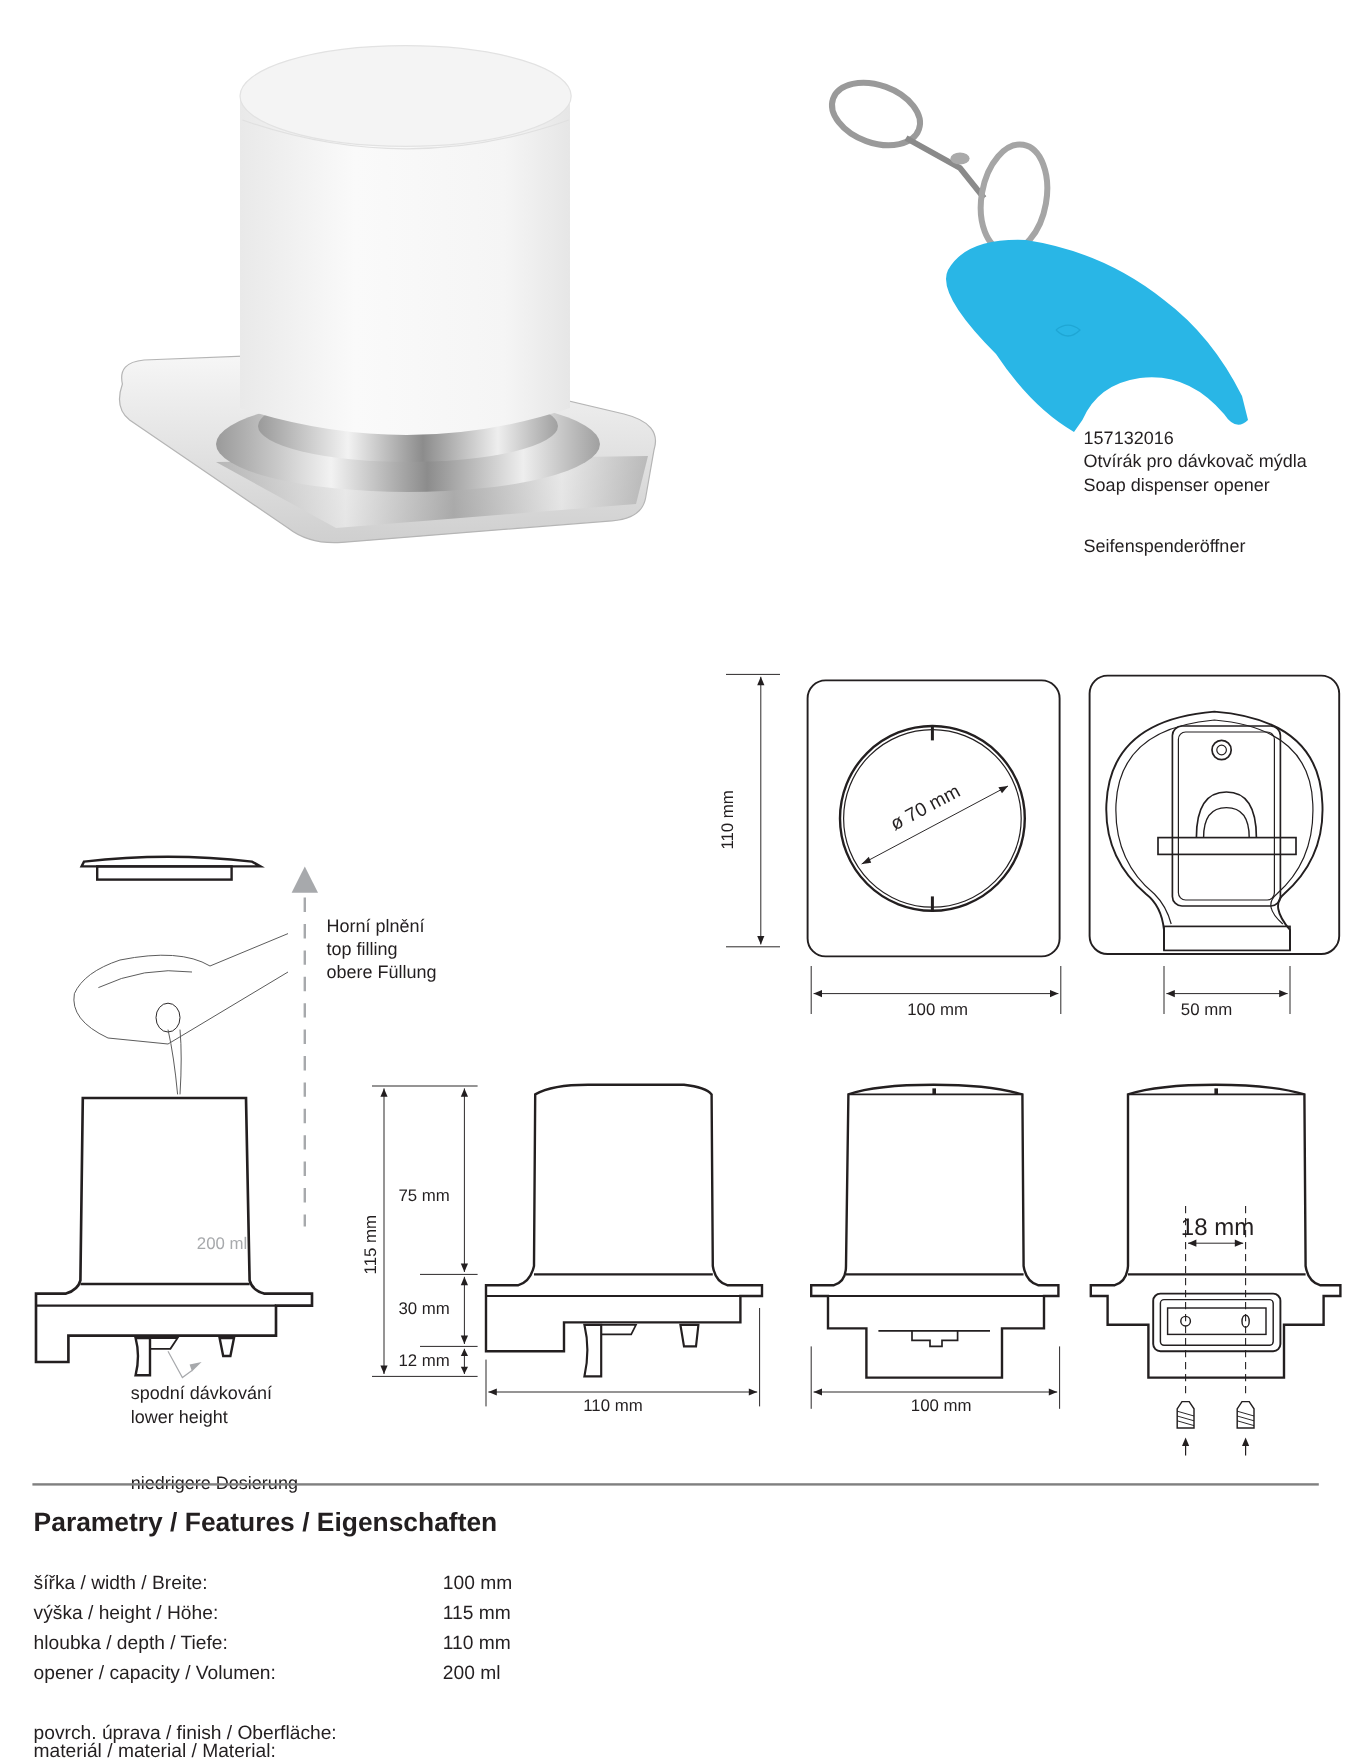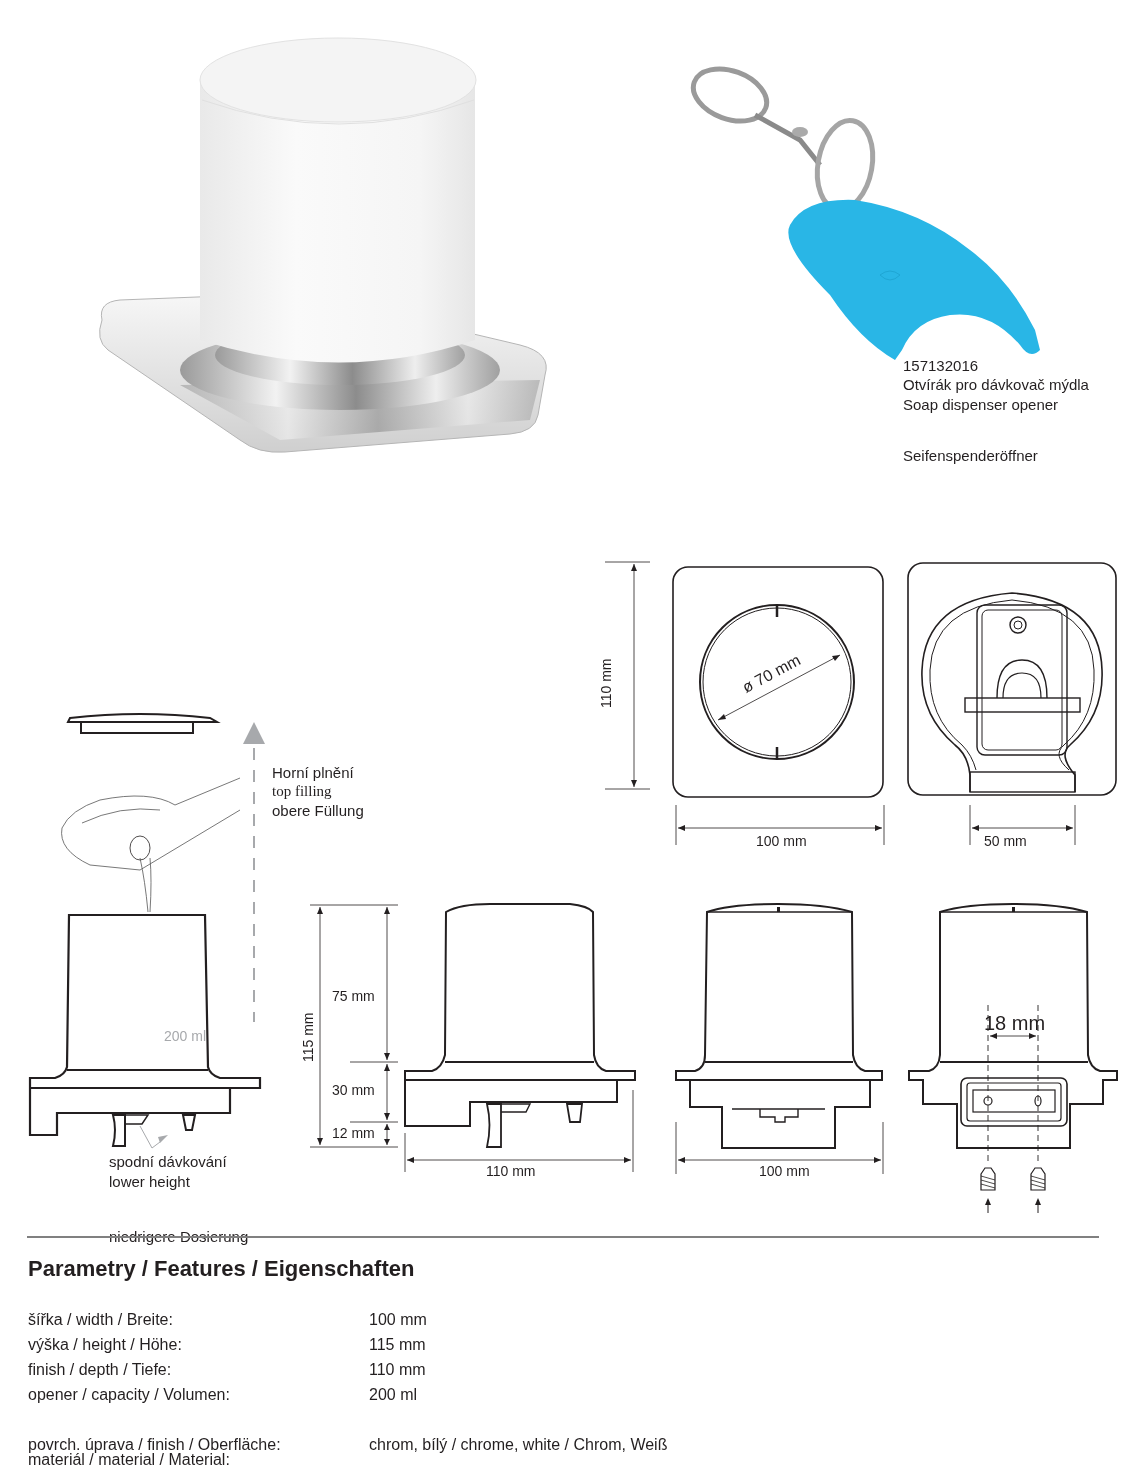--- a/index.html
+++ b/index.html
@@ -88,21 +88,21 @@
   <path d="M140 158 Q145 180 148 212" stroke="#555" stroke-width="0.8" fill="none"></path>
   <path d="M150 158 Q152 180 150 212" stroke="#555" stroke-width="0.8" fill="none"></path>
 </svg>
 
 <svg width="30" height="300" style="left:243px;top:722px;">
   <polygon points="11,0 22,22 0,22" fill="#a7a9ac"></polygon>
   <line x1="11" y1="26" x2="11" y2="300" stroke="#a7a9ac" stroke-width="2" stroke-dasharray="12,10"></line>
 </svg>
 
 <div class="abs txt" style="left:272px;top:763px;">Horní plnění</div>
-<div class="abs txt" style="left:272px;top:782px;font-family:Liberation Serif, serif;">top filling</div>
+<div class="abs txt" style="left:272px;top:782px;">top filling</div>
 <div class="abs txt" style="left:272px;top:801px;">obere Füllung</div>
 
 <svg width="260" height="250" style="left:20px;top:910px;">
   <path d="M49 5 L185 5 L188 157 Q190 165 200 168 L240 168 L240 178 L210 178 L210 203 L37 203 L37 225 L10 225 L10 178 L10 168 L35 168 Q45 165 47 157 Z" class="ln" stroke-width="2.2"></path>
   <line x1="47" y1="160" x2="188" y2="160" class="ln" stroke-width="2"></line>
   <line x1="10" y1="178" x2="210" y2="178" class="ln" stroke-width="2"></line>
   <path d="M93 205 L105 205 L105 236 L93 236 Q97 220 93 205 Z" class="ln" stroke-width="2"></path>
   <path d="M105 205 L128 205 L122 214 L105 214" class="ln" stroke-width="1.5"></path>
   <path d="M163 205 L175 205 L172 220 L166 220 Z" class="ln" stroke-width="2"></path>
   <path d="M120 216 L132 238 L140 232" stroke="#a7a9ac" fill="none"></path>
@@ -252,26 +252,25 @@
 
 <div class="feat-row" style="top:1308px;">
   <span class="feat-label">šířka / width / Breite:</span>
   <span class="feat-value">100 mm</span>
 </div>
 <div class="feat-row" style="top:1333px;">
   <span class="feat-label">výška / height / Höhe:</span>
   <span class="feat-value">115 mm</span>
 </div>
 <div class="feat-row" style="top:1358px;">
-  <span class="feat-label">finish / depth / Tiefe:</span>
+  <span class="feat-label">hloubka / depth / Tiefe:</span>
   <span class="feat-value">110 mm</span>
 </div>
 <div class="feat-row" style="top:1383px;">
   <span class="feat-label">opener / capacity / Volumen:</span>
   <span class="feat-value">200 ml</span>
 </div>
 <div class="feat-row" style="top:1448px;text-align:center;">
   <span class="feat-label">materiál / material / Material:</span>
 </div>
 <div class="feat-row" style="top:1433px;">
   <span class="feat-label">povrch. úprava / finish / Oberfläche:</span>
-  <span class="feat-value">chrom, bílý / chrome, white / Chrom, Weiß</span>
 </div>
 
 </body></html>

